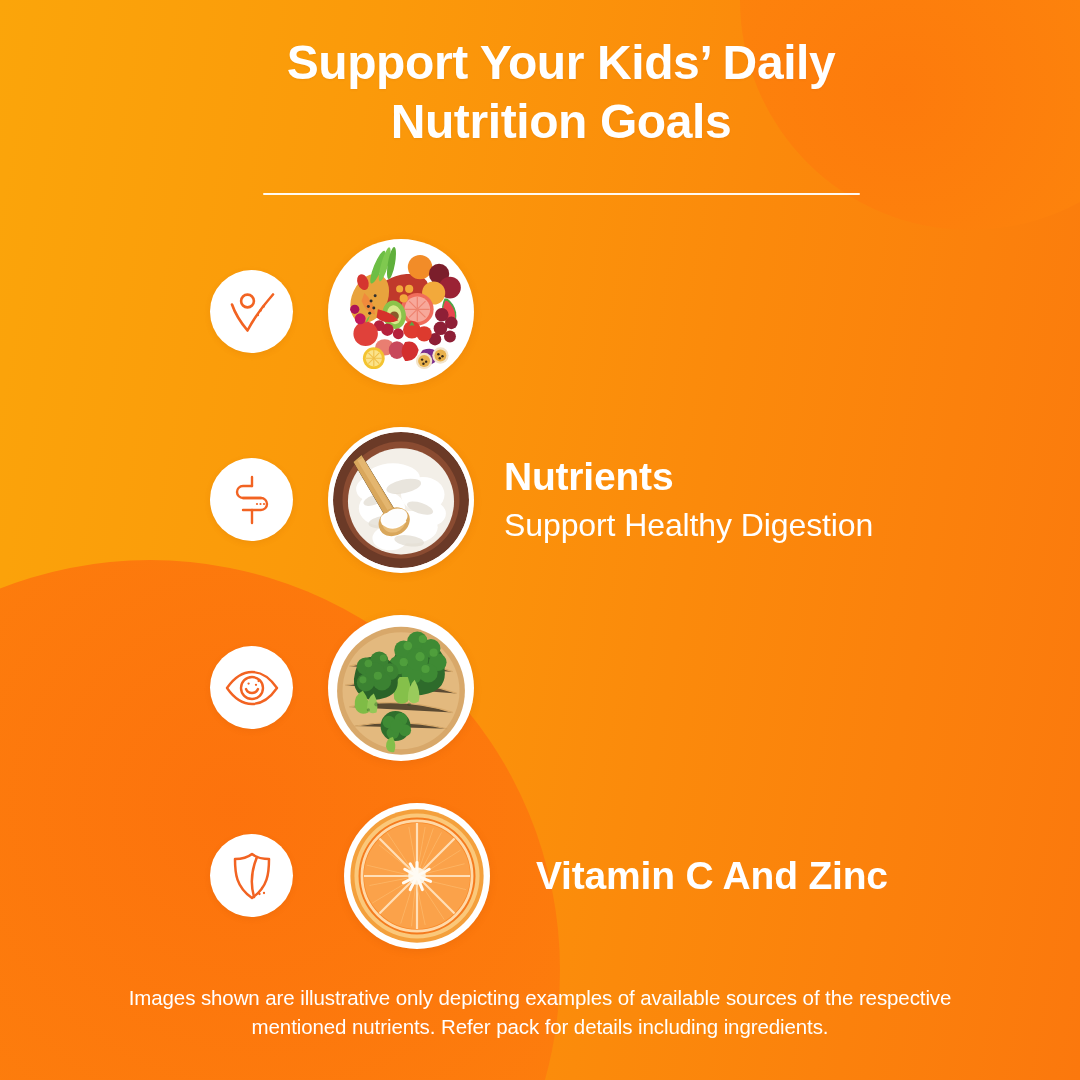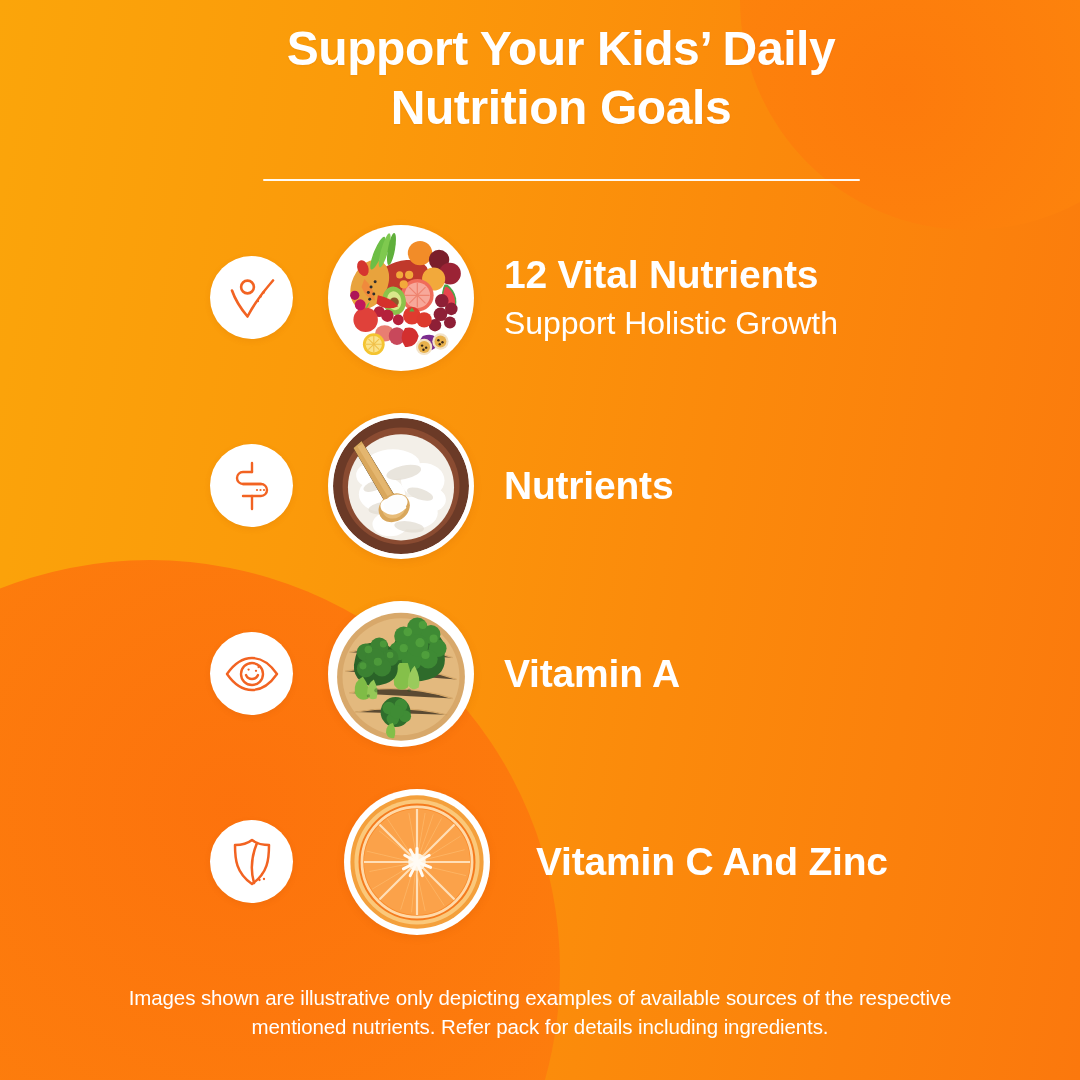--- a/index.html
+++ b/index.html
@@ -27,21 +27,21 @@
     opacity:.95;
   }
   .blob-bottom-left {
     width:820px; height:820px;
     left:-260px; bottom:-300px;
     background:radial-gradient(circle at 60% 30%, #FD6F0D 0%, #FD7A0D 50%, #FC860C 100%);
     opacity:.92;
   }
 
   
-  .header { position:relative; z-index:4; padding-top:20px; text-align:center;margin-left:42px; }
+  .header { position:relative; z-index:4; padding-top:34px; text-align:center;margin-left:42px; }
 
   .poster-title {
     color:#ffffff;
     font-size:48px;
     font-weight:bold;
     line-height:1.22;
     letter-spacing:-0.4px;
     padding:0 150px;
     text-shadow:0 1px 2px rgba(160,70,0,.10);
   }
@@ -228,24 +228,20 @@
                   <circle cx="80.5" cy="82.5" r="0.9" fill="#3A2A1A"></circle>
                 <circle cx="78.5" cy="84" r="0.9" fill="#3A2A1A"></circle>
               </g>
               <circle cx="20" cy="55" r="4" fill="#C2185B"></circle>
               <circle cx="16" cy="48" r="3.4" fill="#AD1457"></circle>
               <ellipse cx="22" cy="28" rx="4" ry="6" fill="#D5352F" transform="rotate(-20 22 28)"></ellipse>
             </g>
           </svg>
         </div>
       </div>
-      <div class="feature-text">
-        <div class="feature-title">12 Vital Nutrients</div>
-        <div class="feature-sub">Support Holistic Growth</div>
-      </div>
     </div>
 
     <div class="feature-row">
       <div class="icon-badge">
         <svg width="46" height="50" viewBox="0 0 46 50" fill="none" stroke="#F26322" stroke-width="2.4" stroke-linecap="round" stroke-linejoin="round">
           <path d="M23 2 v9"></path>
           <path d="M23 11 h-9 a6 6 0 0 0 0 12 h18 a6 6 0 0 1 0 12 h-18"></path>
           <path d="M23 35 v13"></path>
           <path d="M14 23 h18"></path>
           <circle cx="28" cy="29" r="1.1" fill="#F26322" stroke="none"></circle>
@@ -284,20 +280,21 @@
               <ellipse cx="45" cy="66" rx="9" ry="7.5" fill="#E8BC78" transform="rotate(-32 45 66)"></ellipse>
               <path d="M38 60 q10 -4 16 6 q-9 9 -18 2 q-3 -5 2 -8z" fill="#FFFFFF"></path>
               <ellipse cx="46" cy="63" rx="9" ry="6.5" fill="#FDFDFD" transform="rotate(-18 46 63)"></ellipse>
             </g>
             <path d="M0 0 h100 v100 h-100 z" fill="none"></path>
           </svg>
         </div>
       </div>
       <div class="feature-text">
         <div class="feature-title">Nutrients</div>
+        <div class="feature-sub">Support Healthy Digestion</div>
       </div>
     </div>
 
     <div class="feature-row">
       <div class="icon-badge">
         <svg width="54" height="36" viewBox="0 0 54 36" fill="none" stroke="#F26322" stroke-width="2.4" stroke-linecap="round" stroke-linejoin="round">
           <path d="M2 18 C11 5 20 2 27 2 C34 2 43 5 52 18 C43 31 34 34 27 34 C20 34 11 31 2 18 Z"></path>
           <circle cx="27" cy="18" r="11"></circle>
           <path d="M21 19 a6.5 6.5 0 0 0 12 0"></path>
           <circle cx="23.6" cy="13.6" r="1.15" fill="#F26322" stroke="none"></circle>
@@ -373,21 +370,20 @@
             </g>
             <g fill="#1F4F20" opacity=".35">
               <circle cx="32" cy="62" r="1.6"></circle>
                 <circle cx="26" cy="66" r="1.2"></circle>
                 <circle cx="56" cy="62" r="1.3"></circle>
             </g>
           </svg>
         </div>
       </div>
       <div class="feature-text">
-        <div class="feature-title">Vitamin A</div>
       </div>
     </div>
 
     <div class="feature-row">
       <div class="icon-badge">
         <svg width="44" height="50" viewBox="0 0 44 50" fill="none" stroke="#F26322" stroke-width="2.5" stroke-linecap="round" stroke-linejoin="round">
           <path d="M22 3 C17 7 10 8 5 8 C5 22 6 36 22 47 C38 36 39 22 39 8 C34 8 27 7 22 3 Z"></path>
           <path d="M27 6 C22 18 20 32 24 46"></path>
           <circle cx="32" cy="37" r="1.15" fill="#F26322" stroke="none"></circle>
           <circle cx="29.5" cy="43" r="1.15" fill="#F26322" stroke="none"></circle>

